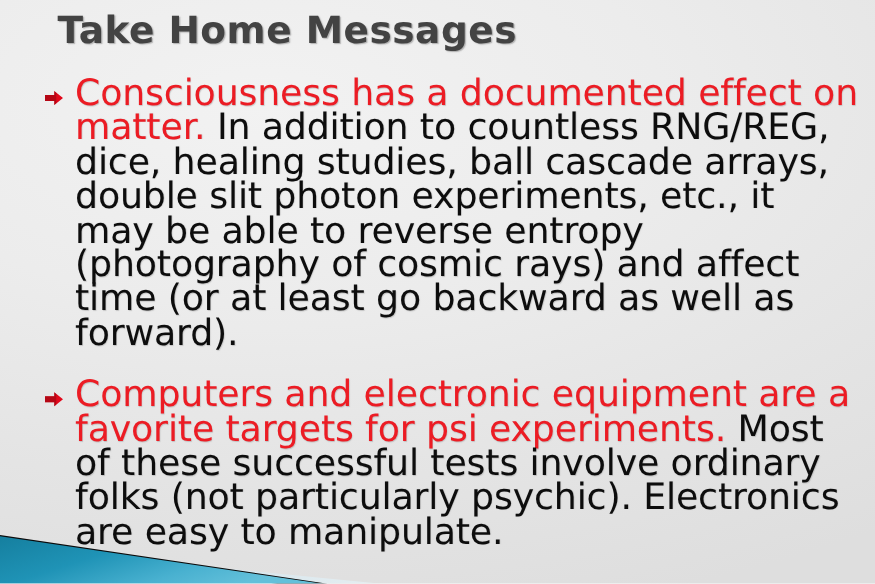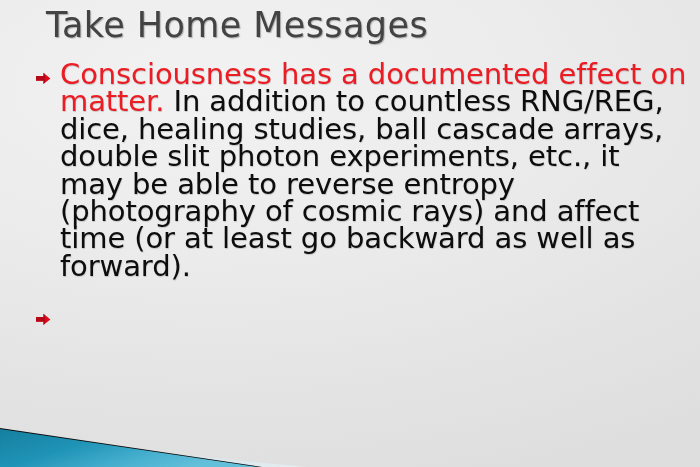--- a/index.html
+++ b/index.html
@@ -24,22 +24,22 @@
   
   #title-area {
     position: absolute;
     left: 46px;
     top: 0px;
     right: 20px;
     height: 52px;
   }
   #slide-title {
     font-family: "DejaVu Sans", sans-serif;
-    font-size: 35px;
-    font-weight: 400;
+    font-size: 30px;
+    font-weight: 700;
     letter-spacing: 0.4px;
     color: #434343;
     line-height: 50px;
     white-space: nowrap;
     text-shadow: 1px 1px 1px rgba(120,120,120,0.55);
   }
 
   
   #body-area {
     position: absolute;
@@ -103,20 +103,21 @@
       <span class="bullet-text"><span class="hl">Consciousness has a documented effect on matter.</span><span>  In addition to countless RNG/REG, dice, healing studies, ball cascade arrays, double slit photon experiments, etc., it may be able to reverse entropy (photography of cosmic rays) and affect time (or at least go backward as well as forward).</span></span>
     </div>
 
     <div class="bullet">
       <span class="bullet-icon">
         <svg width="15" height="13" viewBox="0 0 15 13">
           <path d="M0 4.0 L7.4 4.0 L7.4 0.8 L14.4 6.4 L7.4 12.0 L7.4 8.8 L0 8.8 Z" fill="#e2081b"></path>
           <path d="M0 4.0 L7.4 4.0 L7.4 0.8 L9.0 2.1 L9.0 10.7 L7.4 12.0 L7.4 8.8 L0 8.8 Z" fill="#8f0711" opacity="0.55"></path>
         </svg>
       </span>
+      <span class="bullet-text"><span class="hl">Computers and electronic equipment are a favorite targets for psi experiments.</span><span>  Most of these successful tests involve ordinary folks (not particularly psychic). Electronics are easy to manipulate.</span></span>
     </div>
 
   </div>
 
   <svg id="footer-deco" viewBox="0 0 700 60" preserveAspectRatio="none">
     <defs>
       <linearGradient id="tealGrad" x1="0" y1="0" x2="1" y2="0.45">
         <stop offset="0%" stop-color="#157f9f"></stop>
         <stop offset="40%" stop-color="#1f93b6"></stop>
         <stop offset="75%" stop-color="#49b1d0"></stop>

